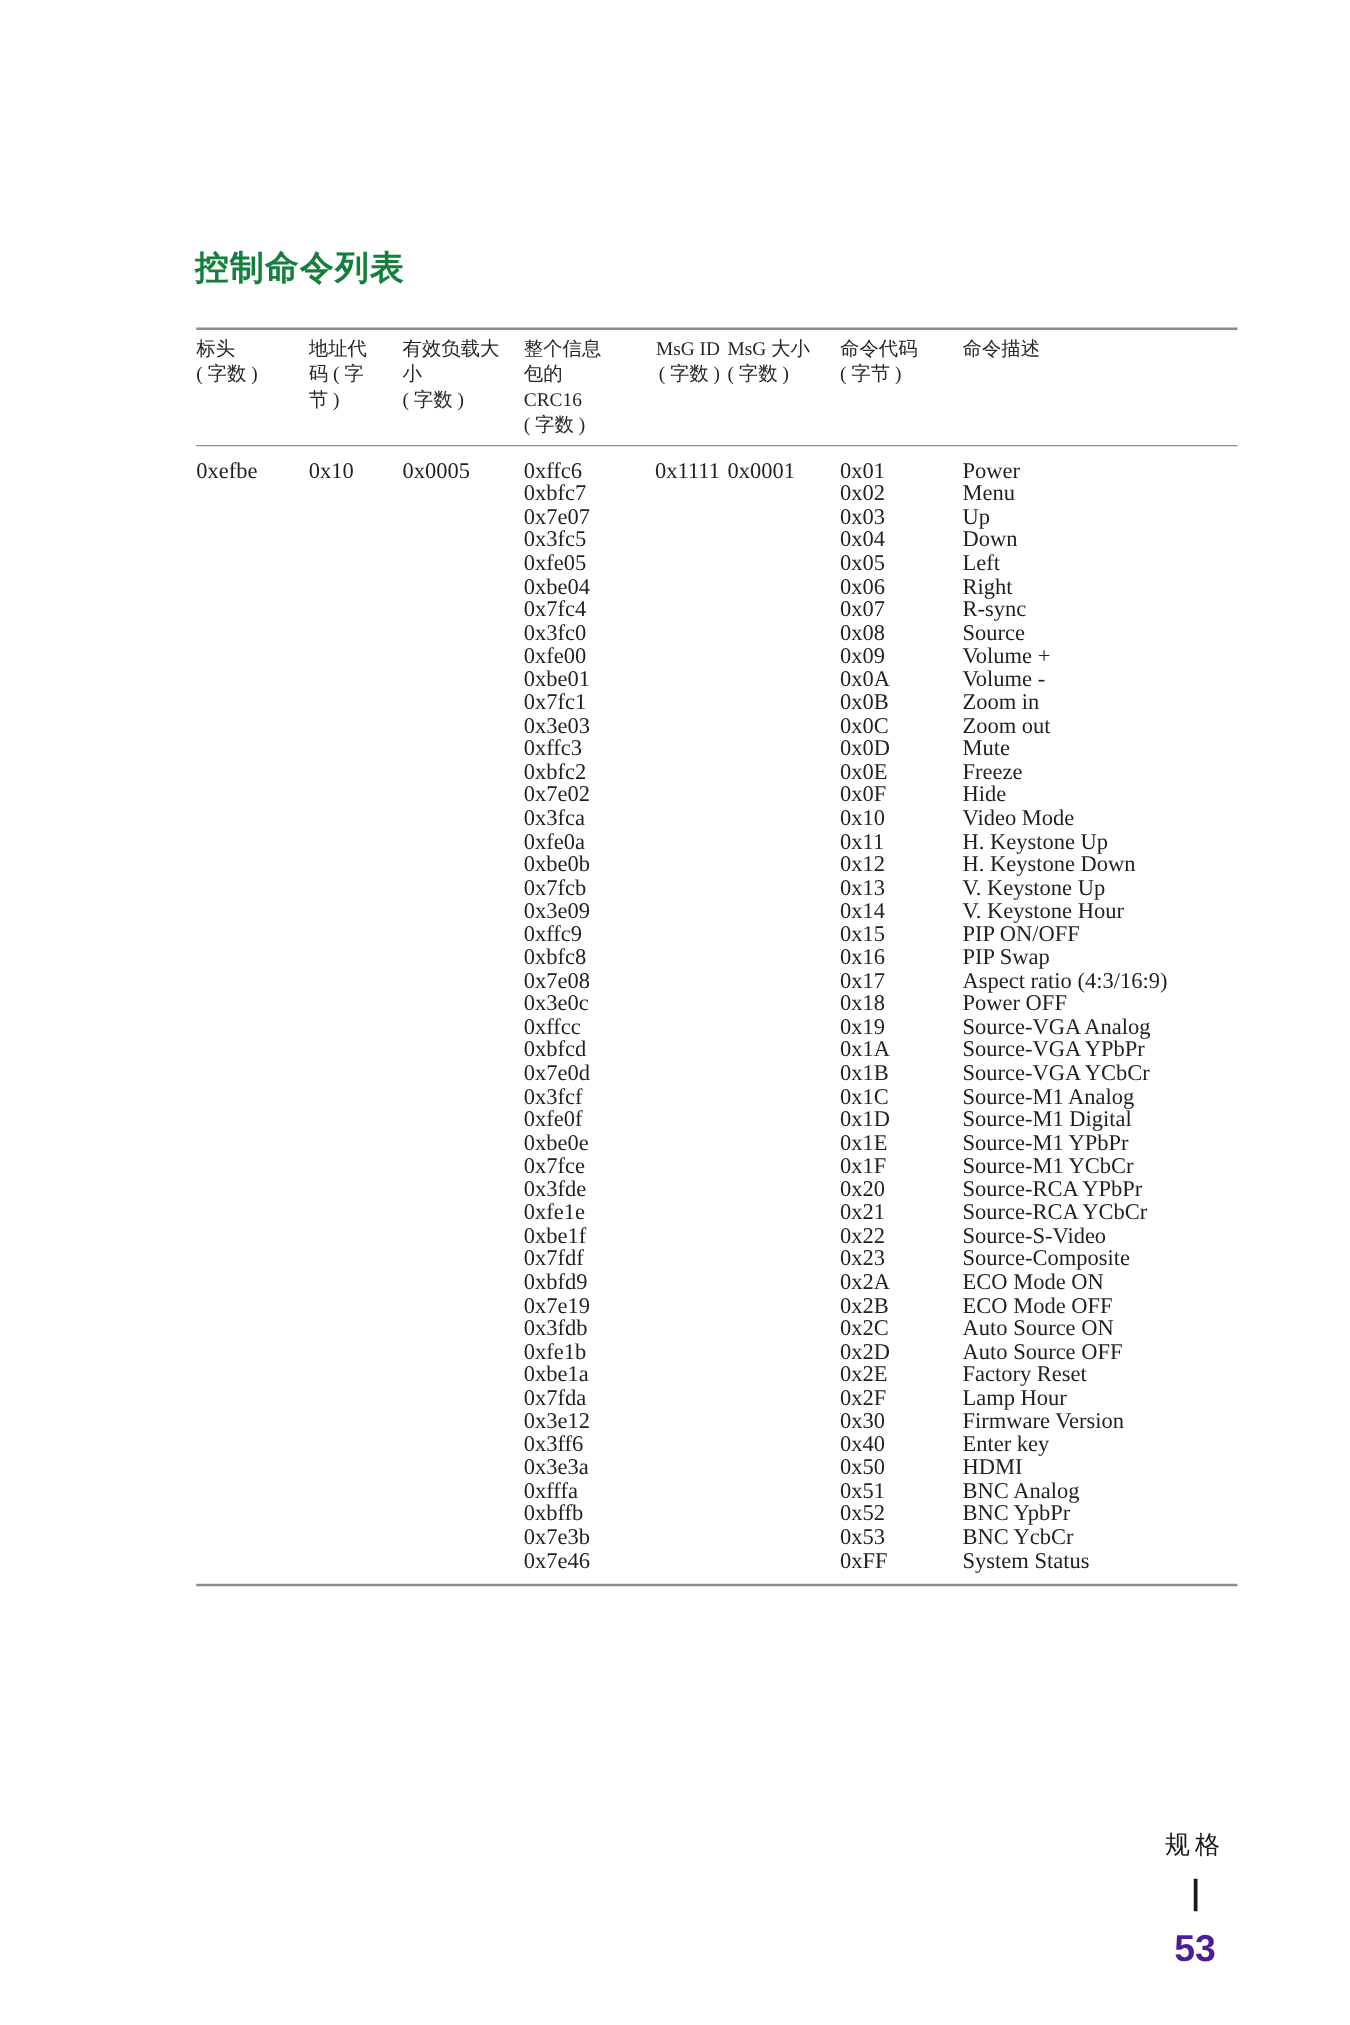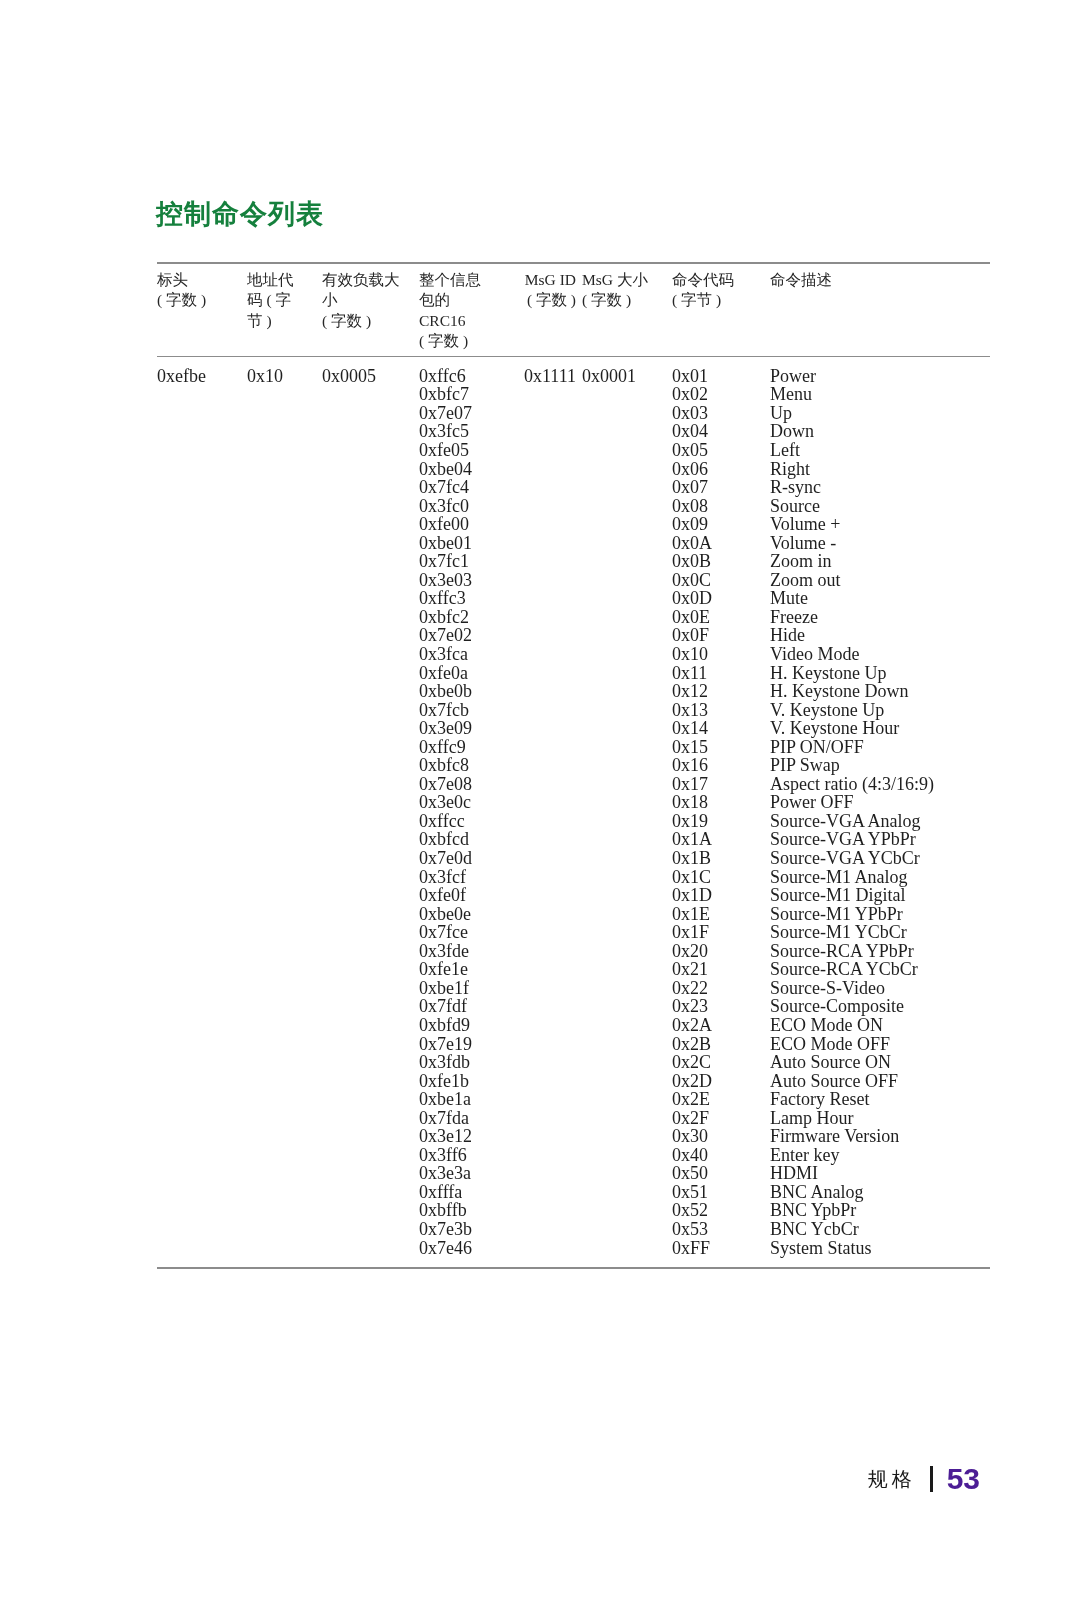--- a/index.html
+++ b/index.html
@@ -108,20 +108,21 @@
 
   
   .footer {
     position: absolute;
     right: 100px;
     top: 1462px;
     display: flex;
     align-items: center;
     justify-content: flex-end;
     gap: 14px;
+    flex-direction: column;
   }
   .footer-label {
     font-family: "Liberation Sans", "DejaVu Sans", sans-serif;
     font-size: 20px;
     letter-spacing: 4px;
     color: #1a1a1a;
   }
   .footer-sep {
     width: 3px;
     height: 26px;

